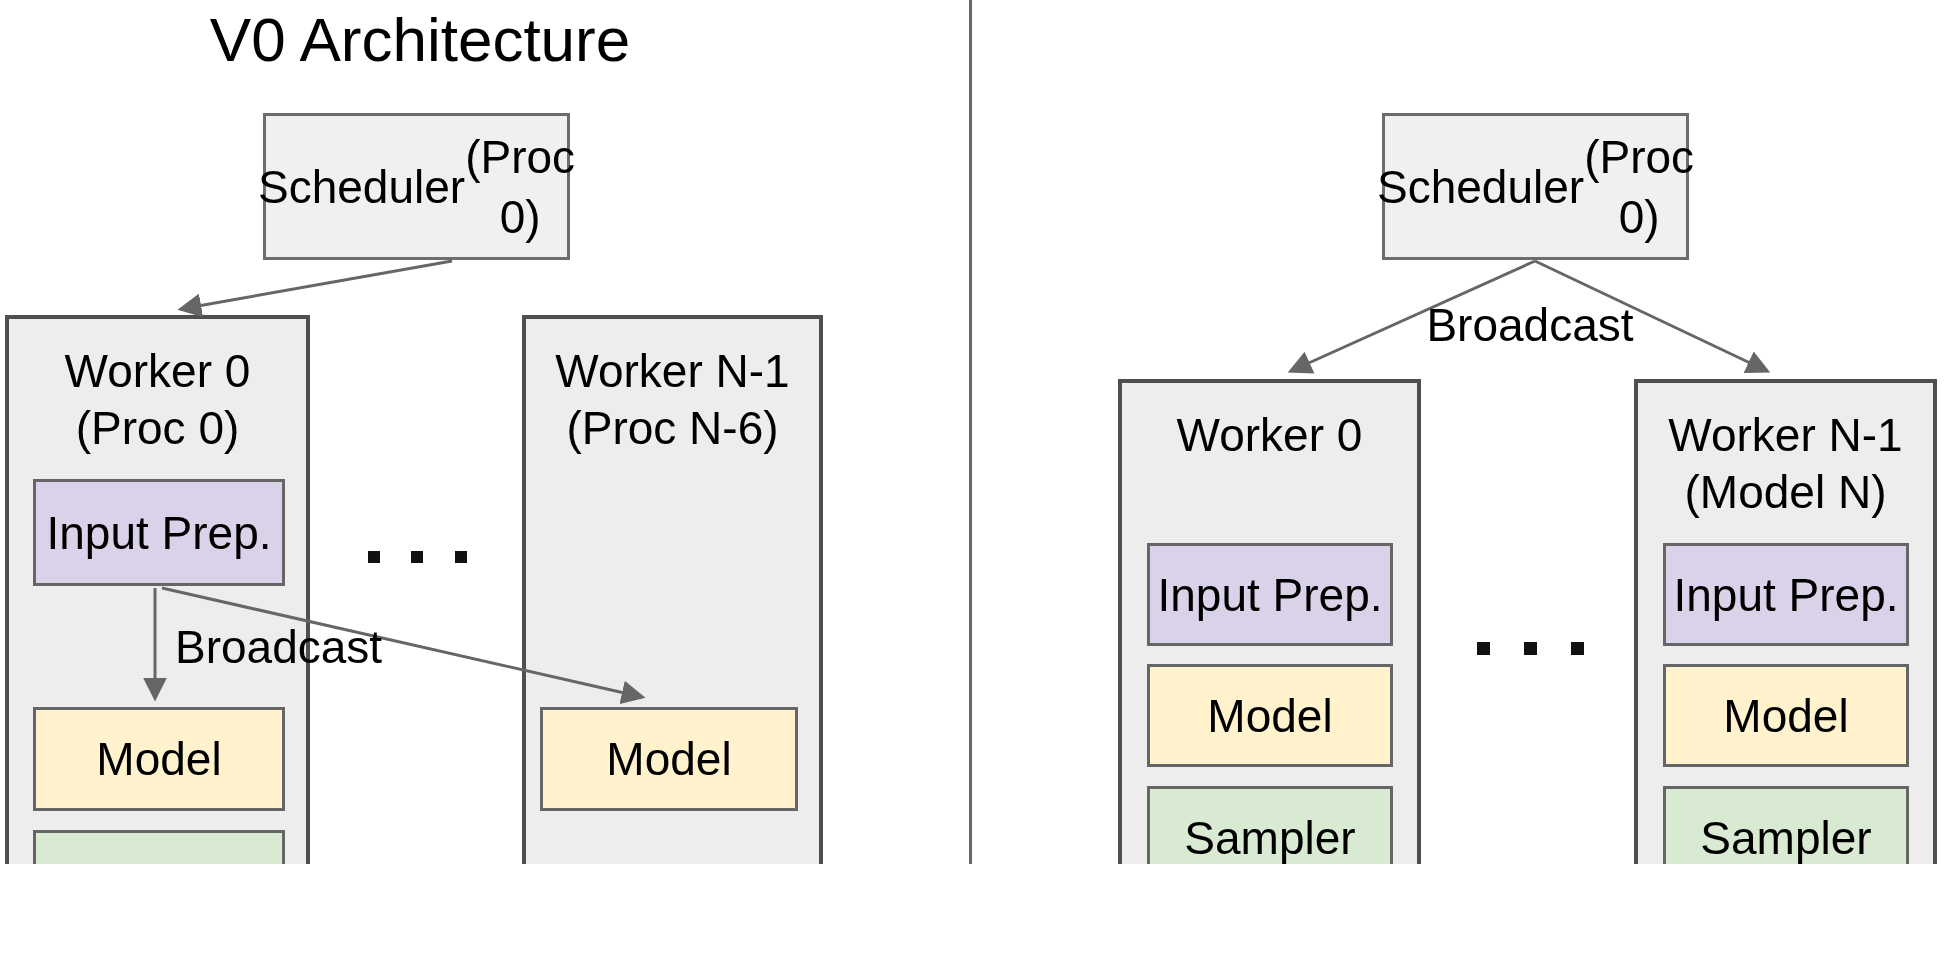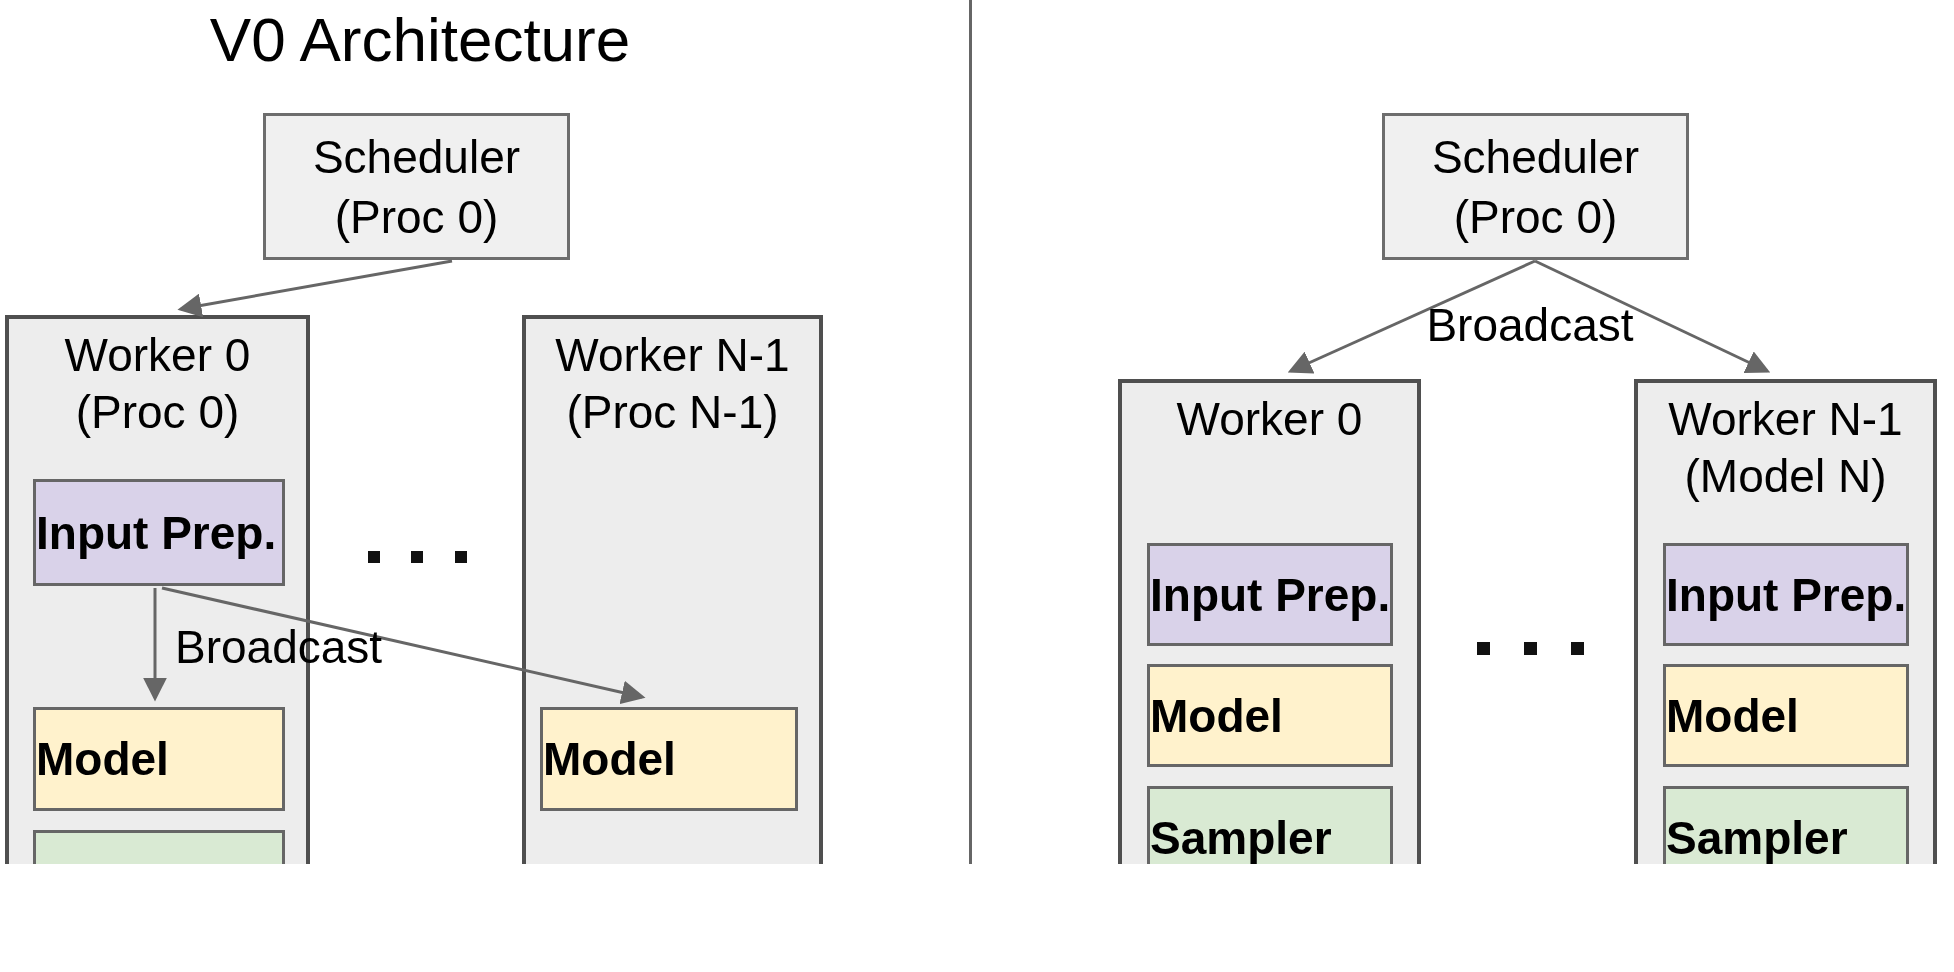--- a/index.html
+++ b/index.html
@@ -21,49 +21,48 @@
     color:#000;
     white-space:nowrap;
     z-index:3;
   }
   .scheduler{
     position:absolute;
     width:307px;height:147px;
     background:#f0f0f0;
     border:3px solid #6d6d6d;
     box-sizing:border-box;
-    display:flex;flex-direction:column;
+    display:flex;
     align-items:center;justify-content:center;
     font-size:46px;line-height:60px;
     text-align:center;
     z-index:1;
   }
   .worker{
     position:absolute;
     background:#ededed;
     border:4px solid #4f4f4f;
     box-sizing:border-box;
     text-align:center;
     z-index:1;
   }
   .worker-title{
-    padding-top:8px;
+    padding-top:24px;
     font-size:46px;
     line-height:57px;
     text-align:center;
   }
   .component{
     position:absolute;
     border:3px solid #666666;
     box-sizing:border-box;
-    display:flex;align-items:center;
+    display:flex;align-items:center;justify-content:center;
     font-size:46px;
     white-space:nowrap;
     z-index:2;
-    font-weight:bold;
   }
   .fill-purple{background:#d9d2e9;}
   .fill-yellow{background:#fff2cc;}
   .fill-green{background:#d9ead3;}
   .broadcast{
     position:absolute;
     font-size:46px;
     white-space:nowrap;
     z-index:4;
     text-align:center;
@@ -116,21 +115,21 @@
   <div class="component fill-yellow" style="left:33px;top:707px;width:252px;height:104px;">
     <span>Model</span>
   </div>
   <div class="component fill-green" style="left:33px;top:830px;width:252px;height:107px;">
     <span>Sampler</span>
   </div>
 
   <div class="worker" style="left:522px;top:315px;width:301px;height:643px;">
     <div class="worker-title">
       <div>Worker N-1</div>
-      <div>(Proc N-1)</div>
+      <div>(Proc N-6)</div>
     </div>
   </div>
 
   <div class="component fill-yellow" style="left:540px;top:707px;width:258px;height:104px;">
     <span>Model</span>
   </div>
 
   <div class="broadcast" style="left:175px;top:620px;">Broadcast</div>
 
   <div>

